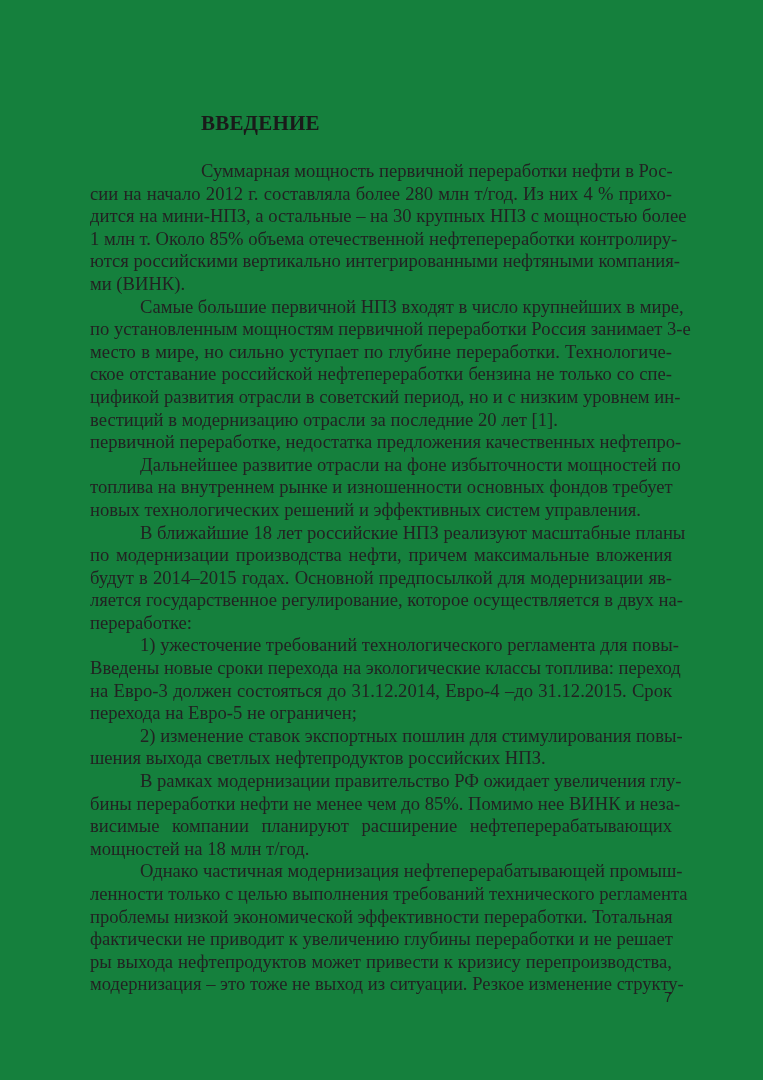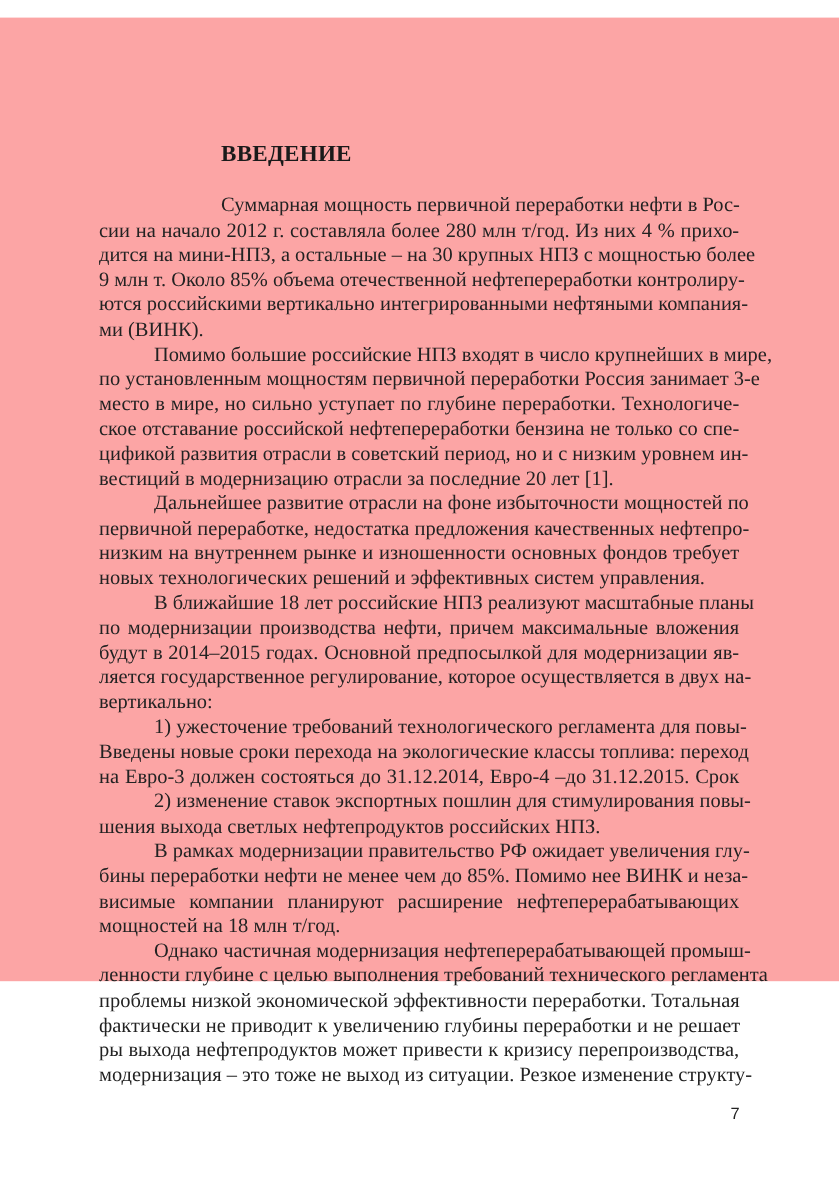--- a/index.html
+++ b/index.html
@@ -1,17 +1,17 @@
 <!DOCTYPE html>
 <html><head>
 <meta charset="utf-8">
 <style>
   html, body { margin:0; padding:0; background:#ffffff; }
   body { width:763px; height:1080px; position:relative; overflow:hidden; }
-  .page { position:absolute; left:0; top:0; width:763px; height:876px; background:#fca5a5;margin-top:16px; }
+  .page { position:absolute; left:0; top:0; width:763px; height:1080px; background:#15803d; }
   .heading {
     position:absolute; left:201px; top:111px;
     font-family:"Liberation Serif", serif; font-weight:bold; font-size:21px;
     color:#1a1a1a; letter-spacing:0.2px; margin:0;
   }
   .body-text {
     position:absolute; left:90px; top:160px; width:582px;
     font-family:Liberation Serif, serif; font-size:18.6px; color:#222;
   }
   .line {
@@ -31,70 +31,71 @@
 
 <div class="page">
   <h1 class="heading">ВВЕДЕНИЕ</h1>
 
   <div class="body-text">
 
     <div>
       <span class="line indent-big">Суммарная мощность первичной переработки нефти в Рос-</span>
       <span class="line">сии на начало 2012 г. составляла более 280 млн т/год. Из них 4 % прихо-</span>
       <span class="line">дится на мини-НПЗ, а остальные – на 30 крупных НПЗ с мощностью более</span>
-      <span class="line">9 млн т. Около 85% объема отечественной нефтепереработки контролиру-</span>
+      <span class="line">1 млн т. Около 85% объема отечественной нефтепереработки контролиру-</span>
       <span class="line">ются российскими вертикально интегрированными нефтяными компания-</span>
       <span class="line last">ми (ВИНК).</span>
     </div>
 
     <div>
-      <span class="line indent">Помимо большие российские НПЗ входят в число крупнейших в мире,</span>
+      <span class="line indent">Самые большие первичной НПЗ входят в число крупнейших в мире,</span>
       <span class="line">по установленным мощностям первичной переработки Россия занимает 3-е</span>
       <span class="line">место в мире, но сильно уступает по глубине переработки. Технологиче-</span>
       <span class="line">ское отставание российской нефтепереработки бензина не только со спе-</span>
       <span class="line">цификой развития отрасли в советский период, но и с низким уровнем ин-</span>
       <span class="line last">вестиций в модернизацию отрасли за последние 20 лет [1].</span>
     </div>
 
     <div>
+      <span class="line">первичной переработке, недостатка предложения качественных нефтепро-</span>
       <span class="line indent">Дальнейшее развитие отрасли на фоне избыточности мощностей по</span>
-      <span class="line">первичной переработке, недостатка предложения качественных нефтепро-</span>
-      <span class="line">низким на внутреннем рынке и изношенности основных фондов требует</span>
+      <span class="line">топлива на внутреннем рынке и изношенности основных фондов требует</span>
       <span class="line last">новых технологических решений и эффективных систем управления.</span>
     </div>
 
     <div>
       <span class="line indent">В ближайшие 18 лет российские НПЗ реализуют масштабные планы</span>
       <span class="line">по модернизации производства нефти, причем максимальные вложения</span>
       <span class="line">будут в 2014–2015 годах. Основной предпосылкой для модернизации яв-</span>
       <span class="line">ляется государственное регулирование, которое осуществляется в двух на-</span>
-      <span class="line last">вертикально:</span>
+      <span class="line last">переработке:</span>
     </div>
 
     <div>
       <span class="line indent">1) ужесточение требований технологического регламента для повы-</span>
       <span class="line">Введены новые сроки перехода на экологические классы топлива: переход</span>
       <span class="line">на Евро-3 должен состояться до 31.12.2014, Евро-4 –до 31.12.2015. Срок</span>
+      <span class="line last">перехода на Евро-5 не ограничен;</span>
     </div>
 
     <div>
       <span class="line indent">2) изменение ставок экспортных пошлин для стимулирования повы-</span>
       <span class="line last">шения выхода светлых нефтепродуктов российских НПЗ.</span>
     </div>
 
     <div>
       <span class="line indent">В рамках модернизации правительство РФ ожидает увеличения глу-</span>
       <span class="line">бины переработки нефти не менее чем до 85%. Помимо нее ВИНК и неза-</span>
       <span class="line">висимые компании планируют расширение нефтеперерабатывающих</span>
       <span class="line last">мощностей на 18 млн т/год.</span>
     </div>
 
     <div>
       <span class="line indent">Однако частичная модернизация нефтеперерабатывающей промыш-</span>
-      <span class="line">ленности глубине с целью выполнения требований технического регламента</span>
+      <span class="line">ленности только с целью выполнения требований технического регламента</span>
       <span class="line">проблемы низкой экономической эффективности переработки. Тотальная</span>
       <span class="line">фактически не приводит к увеличению глубины переработки и не решает</span>
       <span class="line">ры выхода нефтепродуктов может привести к кризису перепроизводства,</span>
       <span class="line">модернизация – это тоже не выход из ситуации. Резкое изменение структу-</span>
     </div>
   </div>
 
   <div class="page-number">7</div>
 </div>
 

